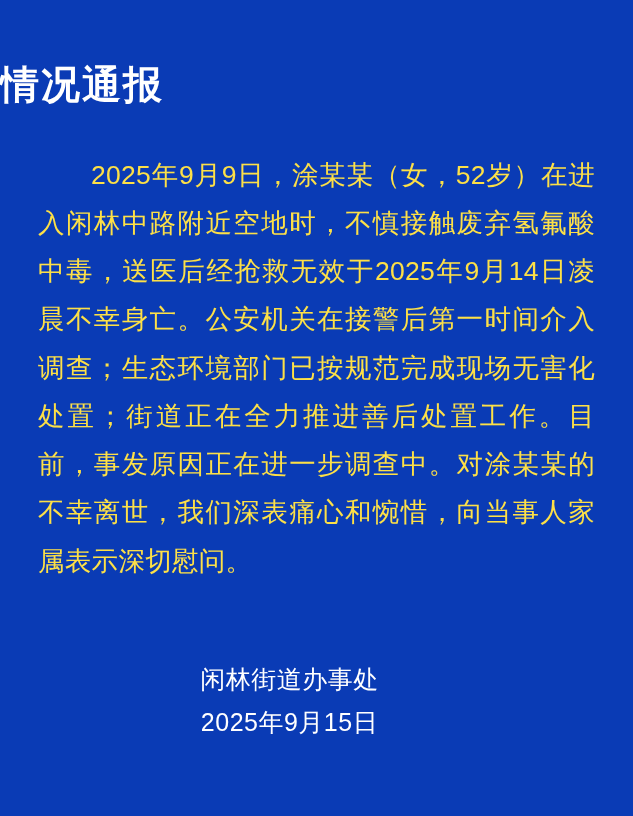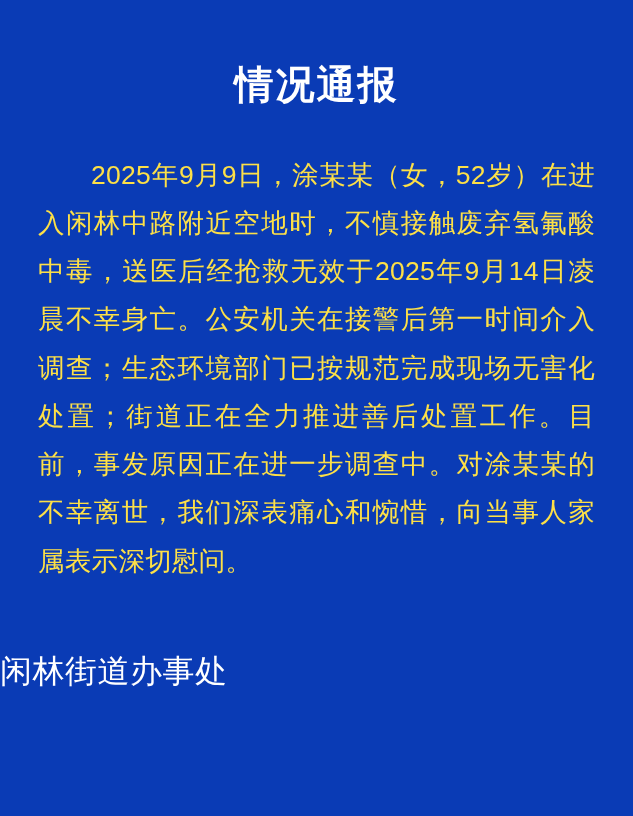--- a/index.html
+++ b/index.html
@@ -19,53 +19,54 @@
     height: 816px;
     background: #0a3bb5;
     box-sizing: border-box;
     display: flex;
     flex-direction: column;
   }
   .title {
     color: #ffffff;
     font-size: 39px;
     font-weight: bold;
-    text-align: center;
+    text-align: left;
     letter-spacing: 2px;
     margin-top: 62px;
     margin-bottom: 0;
     line-height: 1.2;
   }
   .body-text {
     color: #fde047;
     font-size: 26.5px;
     line-height: 1.82;
     letter-spacing: 0.3px;
     margin: 42px 38px 0 38px;
     text-align: justify;
     text-justify: inter-ideograph;
     text-indent: 2em;
     font-weight: 400;
   }
   .signature {
     margin-top: auto;
     margin-right: 54px;
-    margin-bottom: 118px;
-    text-align: left;
+    margin-bottom: 73px;
+    text-align: center;
     color: #ffffff;
-    font-size: 32px;
+    font-size: 25px;
     line-height: 1.7;
     letter-spacing: 0.5px;
   }
   .signature div {
     white-space: nowrap;
   }
 </style>
 </head>
 <body>
 
 <div class="poster">
   <h1 class="title">情况通报</h1>
   <p class="body-text">2025年9月9日，涂某某（女，52岁）在进入闲林中路附近空地时，不慎接触废弃氢氟酸中毒，送医后经抢救无效于2025年9月14日凌晨不幸身亡。公安机关在接警后第一时间介入调查；生态环境部门已按规范完成现场无害化处置；街道正在全力推进善后处置工作。目前，事发原因正在进一步调查中。对涂某某的不幸离世，我们深表痛心和惋惜，向当事人家属表示深切慰问。</p>
   <div class="signature">
     <div>闲林街道办事处</div>
+    <div>2025年9月15日</div>
   </div>
 </div>
 
 </body></html>

